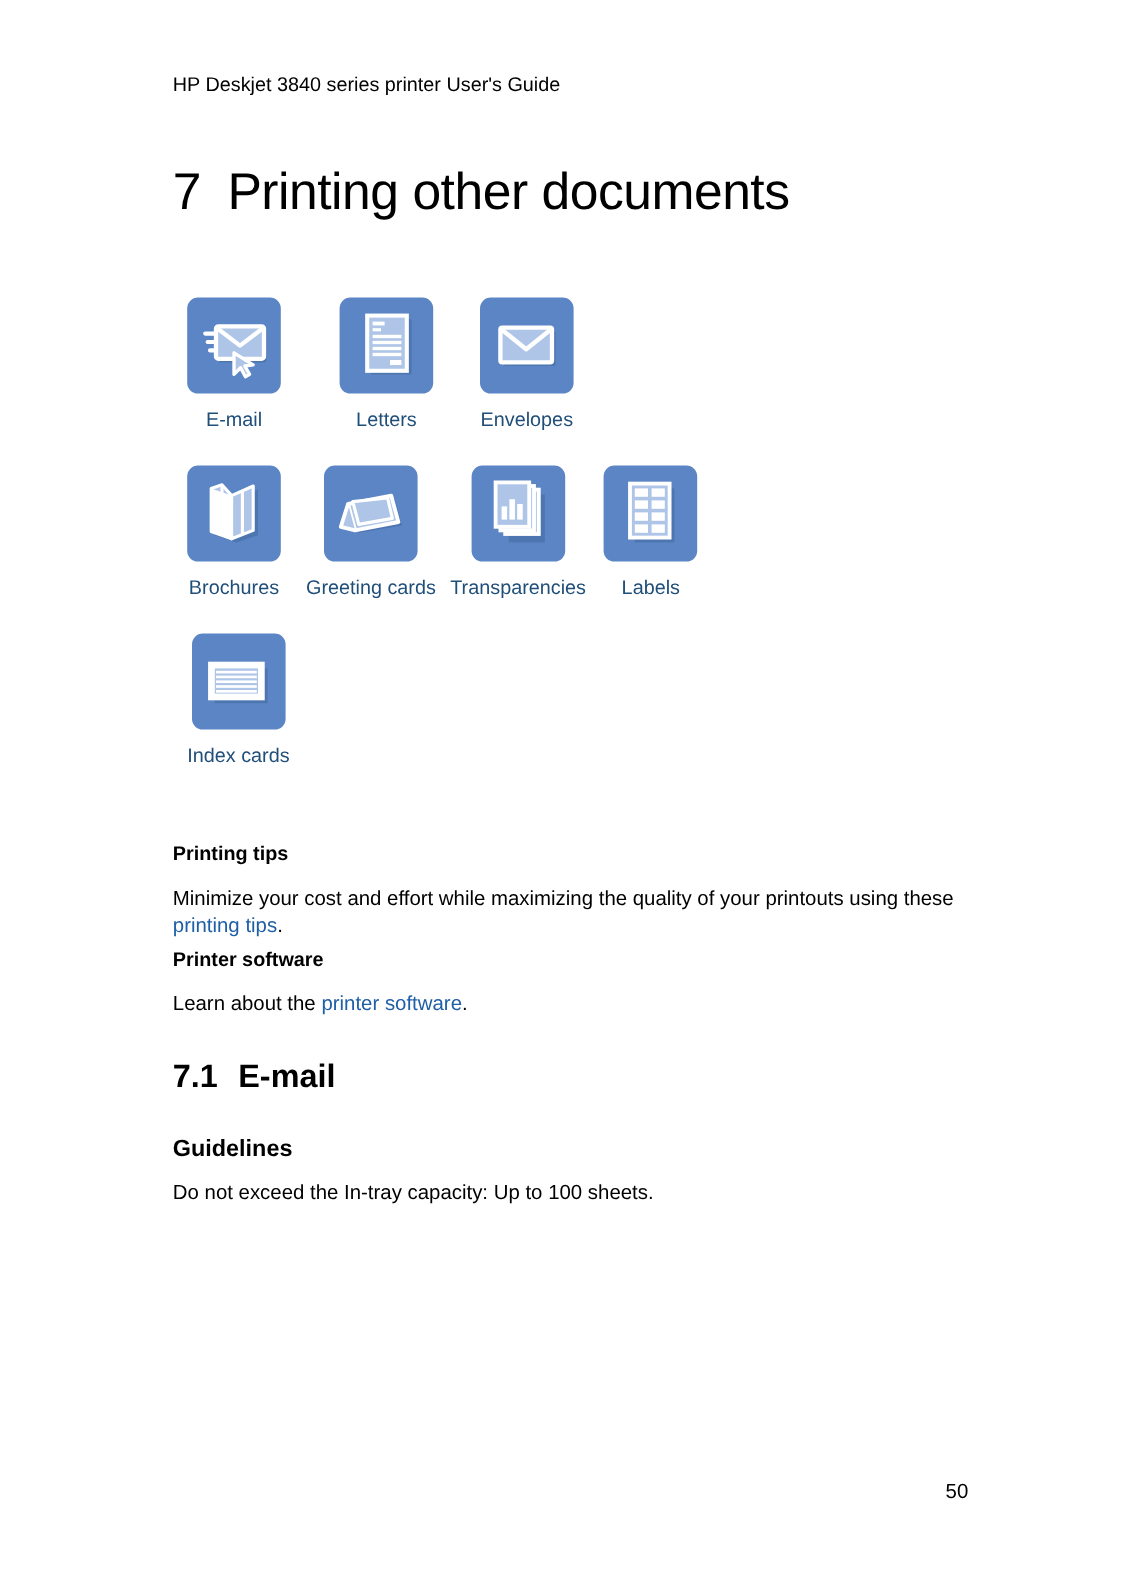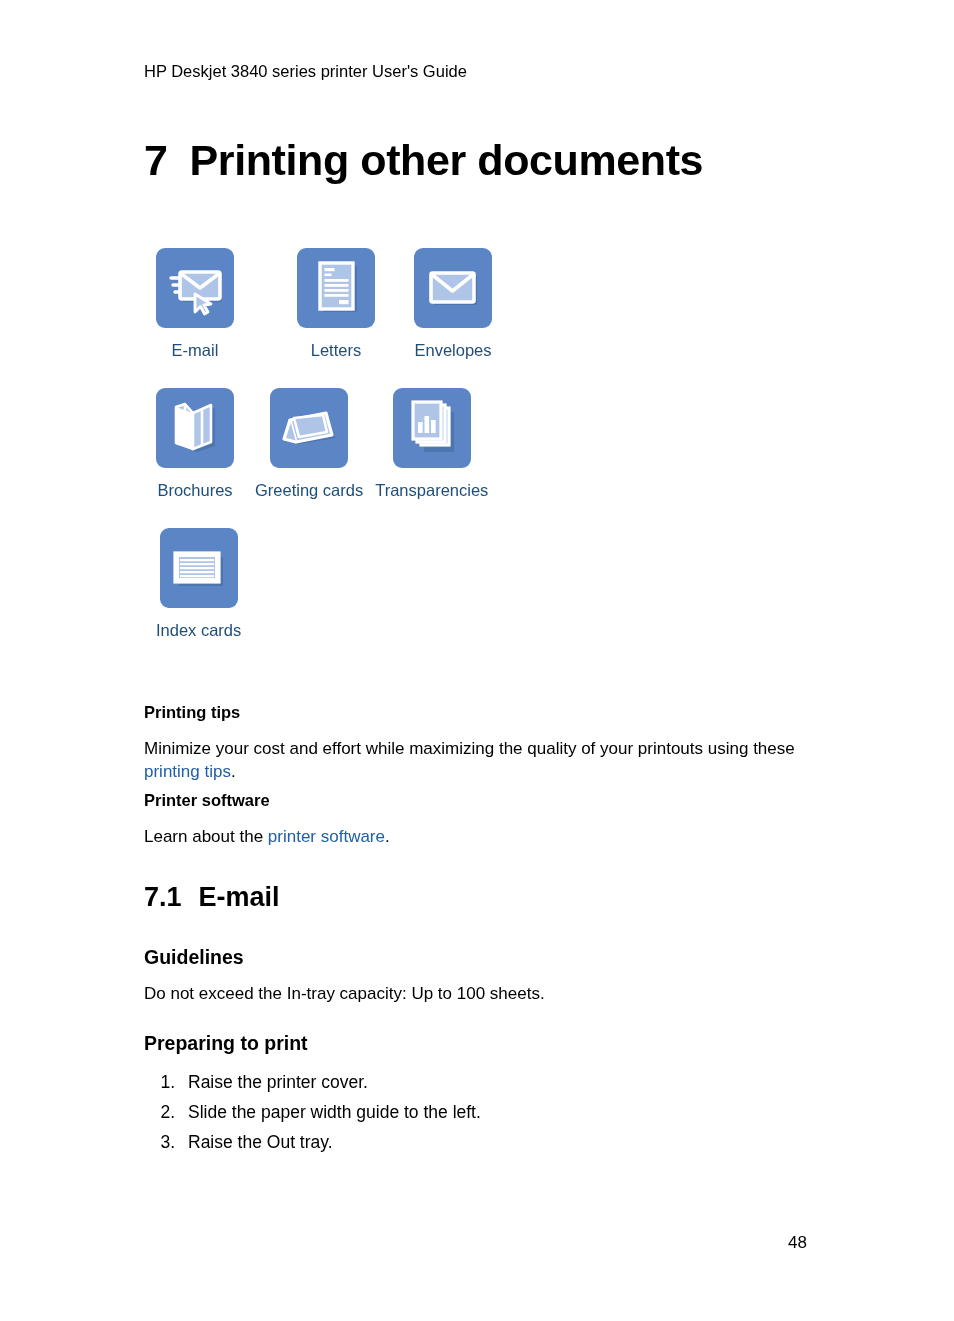--- a/index.html
+++ b/index.html
@@ -33,21 +33,21 @@
     color: #000;
     white-space: nowrap;
   }
 
   
   .chapter-title {
     position: absolute;
     left: 144px;
     top: 134px;
     font-size: 43px;
-    font-weight: bold;
+    font-weight: normal;
     line-height: 52px;
     letter-spacing: -0.4px;
     white-space: nowrap;
   }
   .chapter-title .num { margin-right: 22px; }
 
   
   .icon-grid {
     position: absolute;
     left: 144px;
@@ -79,21 +79,21 @@
     margin-top: 12px;
     font-size: 16.5px;
     line-height: 20px;
     color: #1f4e79;
     white-space: nowrap;
     text-align: center;
   }
 
   
   .row1 .icon-cell:nth-child(1) { margin-left: 12px;  }
-  .row1 .icon-cell:nth-child(2) { margin-left: 63px; }
+  .row1 .icon-cell:nth-child(2) { margin-left: 49px; }
   .row1 .icon-cell:nth-child(3) { margin-left: 39px; }
   .row1 .icon-cell:nth-child(4) { margin-left: 28px; }
 
   .row2 { margin-top: 20px; }
   .row2 .icon-cell:nth-child(1) { margin-left: 12px; }
   .row2 .icon-cell:nth-child(2) { margin-left: 21px; }
   .row2 .icon-cell:nth-child(3) { margin-left: 12px; }
   .row2 .icon-cell:nth-child(4) { margin-left: 15px; }
 
   .row3 { margin-top: 20px; }
@@ -271,20 +271,39 @@
             <rect x="15" y="7" width="28" height="37" fill="#aec5e8" stroke="#ffffff" stroke-width="3.2"></rect>
             <rect x="11" y="4" width="28" height="37" fill="#aec5e8" stroke="#ffffff" stroke-width="3.2"></rect>
             <rect x="16" y="24" width="4.6" height="11" fill="#ffffff"></rect>
             <rect x="22.5" y="18" width="4.6" height="17" fill="#ffffff"></rect>
             <rect x="29" y="22" width="4.6" height="13" fill="#ffffff"></rect>
           </svg>
         </div>
         <div class="icon-label">Transparencies</div>
       </div>
 
+      <div class="icon-cell">
+        <div class="tile">
+          <svg width="60" height="60" viewBox="0 0 60 60">
+            <g opacity="0.22">
+                <rect x="17" y="9" width="33" height="45" fill="#1b3f6b"></rect>
+              </g>
+            <rect x="13" y="5" width="33" height="45" fill="#aec5e8" stroke="#ffffff" stroke-width="3.2"></rect>
+            <rect x="17" y="9" width="11" height="7" fill="#ffffff"></rect>
+            <rect x="31" y="9" width="11" height="7" fill="#ffffff"></rect>
+            <rect x="17" y="19" width="11" height="7" fill="#ffffff"></rect>
+            <rect x="31" y="19" width="11" height="7" fill="#ffffff"></rect>
+            <rect x="17" y="29" width="11" height="7" fill="#ffffff"></rect>
+            <rect x="31" y="29" width="11" height="7" fill="#ffffff"></rect>
+            <rect x="17" y="39" width="11" height="7" fill="#ffffff"></rect>
+            <rect x="31" y="39" width="11" height="7" fill="#ffffff"></rect>
+          </svg>
+        </div>
+        <div class="icon-label">Labels</div>
+      </div>
     </div>
 
     <div class="icon-row row3">
 
       <div class="icon-cell">
         <div class="tile">
           <svg width="60" height="60" viewBox="0 0 60 60">
             <g opacity="0.22">
                 <rect x="10" y="19" width="44" height="29" fill="#1b3f6b"></rect>
               </g>
@@ -317,24 +336,16 @@
     <h2 class="sec-head">
       <span class="num">7.1</span><span>E-mail</span>
     </h2>
   </div>
 
   <div class="body-block" style="top:945px;">
     <h3 class="guide-head">Guidelines</h3>
     <p class="body-text" style="margin-top:13px;">Do not exceed the In-tray capacity: Up to 100 sheets.</p>
   </div>
 
-  <div class="body-block" style="top:1031px;">
-    <h3 class="guide-head">Preparing to print</h3>
-    <ol class="steps" style="margin-top:12px;">
-      <li>Raise the printer cover.</li>
-      <li>Slide the paper width guide to the left.</li>
-      <li>Raise the Out tray.</li>
-    </ol>
-  </div>
-
-  <div class="page-number">48</div>
+
+  <div class="page-number">50</div>
 
 </div>
 
 </body></html>

